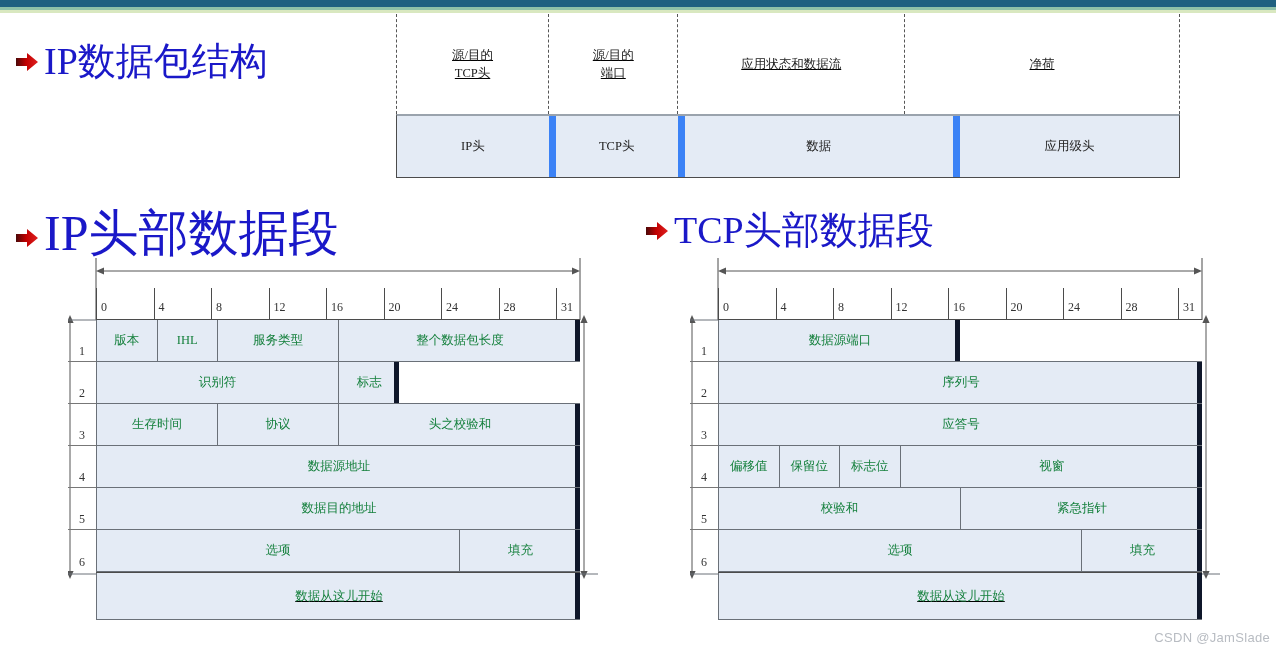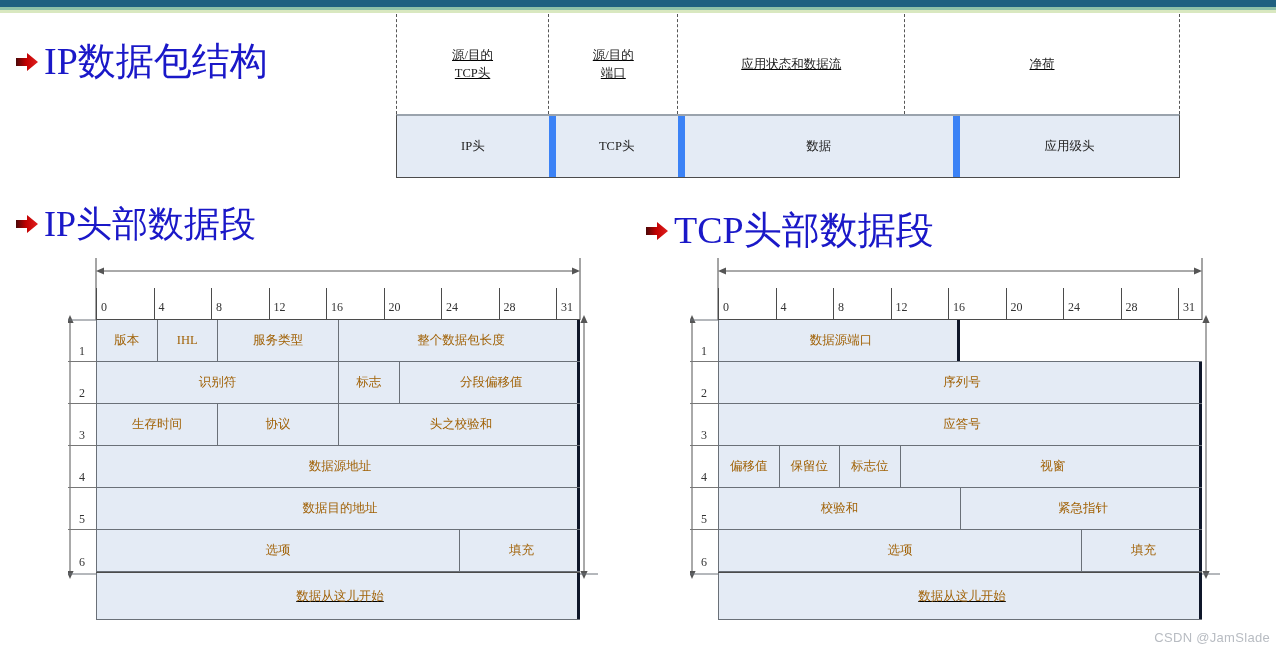--- a/index.html
+++ b/index.html
@@ -24,21 +24,21 @@
     display:flex; align-items:center;
     color:#1a18c8;
     font-family:"Liberation Serif","DejaVu Serif",serif;
     font-weight:400;
     white-space:nowrap;
   }
   .heading .txt { letter-spacing:0px; }
   .arrow-bullet { display:inline-block; margin-right:4px; flex:0 0 auto; }
 
   #h-packet { left:14px; top:36px; font-size:38px; }
-  #h-ip     { left:14px; top:200px; font-size:36px; }
+  #h-ip     { left:14px; top:200px; font-size:50px; }
   #h-tcp    { left:644px; top:205px; font-size:38px;text-align:right; }
 
   
   #pkt-table {
     position:absolute; left:396px; top:14px;
     width:784px; height:171px;
   }
   #pkt-upper { display:flex; height:100px;text-decoration:underline; }
   #pkt-upper .cell {
     display:flex; align-items:center; justify-content:center;
@@ -80,28 +80,28 @@
     display:flex; align-items:flex-end; justify-content:center;
     font-size:12px; color:#333; padding-bottom:2px;
     border-bottom:1px solid #777;
   }
 
   .fieldgrid { position:absolute; left:68px; top:62px; width:484px; }
   .frow { display:flex; border-bottom:1px solid #6a7078; }
   .frow:last-child { border-bottom:1px solid #6a7078; }
   .fcell {
     display:flex; align-items:center; justify-content:center;
-    font-size:12.5px; color:#a16207;
+    font-size:12.5px; color:#15803d;
     background:#e4ebf5;
     border-left:1px solid #6a7078;
     border-right:0;
     text-align:left;
   }
   .fcell:first-child { border-left:1px solid #6a7078; }
-  .fcell:last-child { border-right:3px solid #0f172a;padding-left:6px; }
+  .fcell:last-child { border-right:5px solid #0f172a;padding-left:6px; }
   .frow.datarow { border-top:1px solid #4b4b4b;text-decoration:underline; }
 
   
   #watermark {
     position:absolute; right:6px; bottom:6px;
     font-size:13px; color:#b8bcc2;
     font-family:"Liberation Sans","DejaVu Sans",sans-serif;
     letter-spacing:0.3px;
   }
 </style>
@@ -230,21 +230,20 @@
   <div class="fieldgrid">
     <div class="frow" style="height:42px">
       <div class="fcell" style="flex:0 0 12.5%">版本</div>
       <div class="fcell" style="flex:0 0 12.5%">IHL</div>
       <div class="fcell" style="flex:0 0 25%">服务类型</div>
       <div class="fcell" style="flex:1 1 auto">整个数据包长度</div>
     </div>
     <div class="frow" style="height:42px">
       <div class="fcell" style="flex:0 0 50%">识别符</div>
       <div class="fcell" style="flex:0 0 12.5%">标志</div>
-      <div class="fcell" style="flex:1 1 auto">分段偏移值</div>
     </div>
     <div class="frow" style="height:42px">
       <div class="fcell" style="flex:0 0 25%">生存时间</div>
       <div class="fcell" style="flex:0 0 25%">协议</div>
       <div class="fcell" style="flex:1 1 auto">头之校验和</div>
     </div>
     <div class="frow" style="height:42px">
       <div class="fcell" style="flex:1 1 auto">数据源地址</div>
     </div>
     <div class="frow" style="height:42px">

